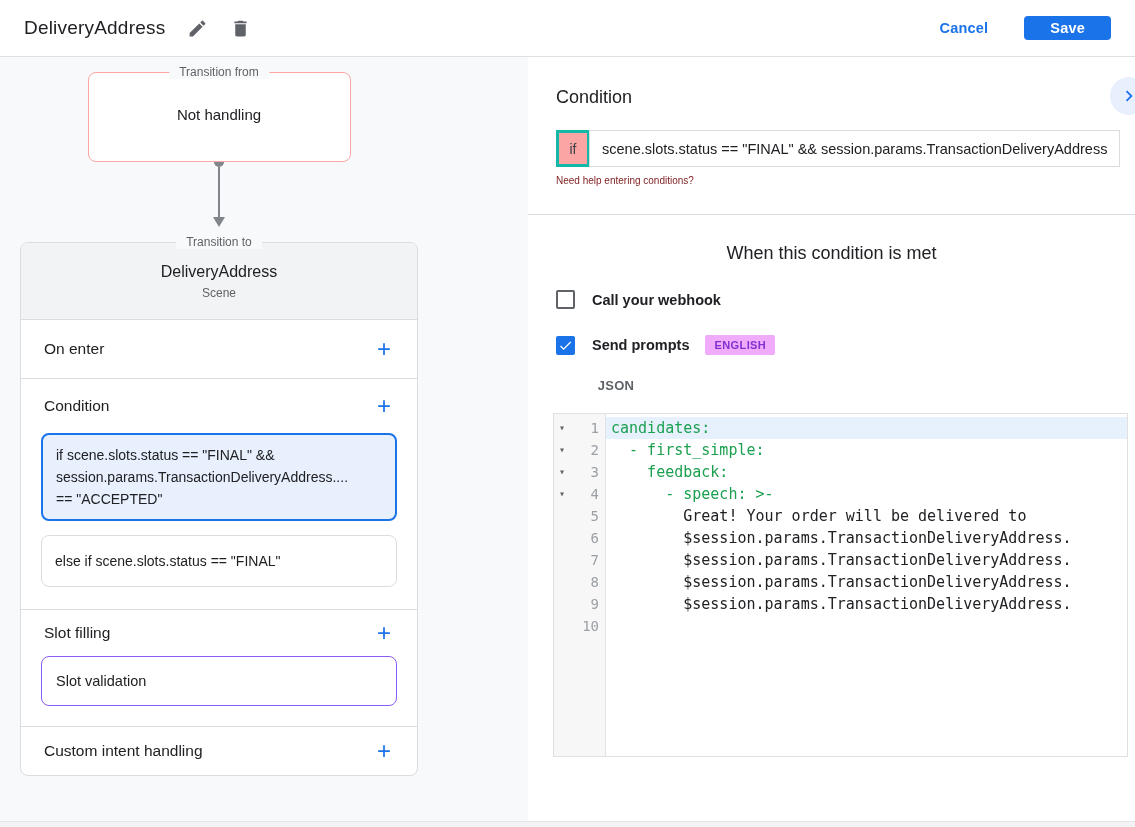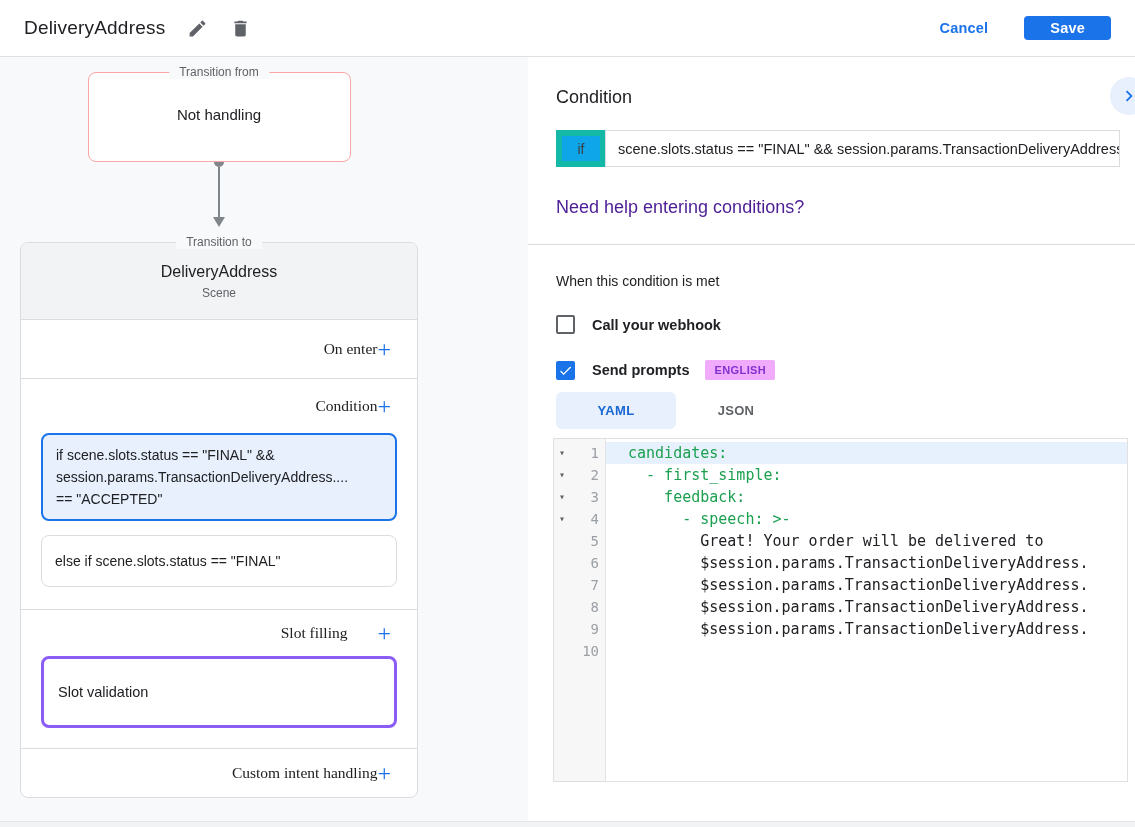--- a/index.html
+++ b/index.html
@@ -38,58 +38,58 @@
     border-right:6px solid transparent; border-top:10px solid #80868b; }
 
   .scene-card { width:398px; margin:14px 0 0 20px; background:#fff;
     border:1px solid #dadce0; border-radius:8px; position:relative; }
   .scene-head { background:#f1f3f4; border-bottom:1px solid #dadce0;
     border-radius:8px 8px 0 0; height:77px; display:flex; flex-direction:column;
     align-items:center; justify-content:center; }
   .scene-name { font-size:16px; color:#202124; }
   .scene-type { font-size:12px; color:#5f6368; margin-top:5px; }
 
-  .card-row { display:flex; align-items:center; justify-content:flex-end;
-    padding:0 26px 0 23px; cursor:pointer;font-family:Liberation Serif, serif; }
+  .card-row { display:flex; align-items:center; justify-content:space-between;
+    padding:0 26px 0 23px; cursor:pointer; }
   .row-label { font-size:15.5px; color:#202124; }
   .plus-icon { color:#1a73e8; font-size:24px; font-weight:300; line-height:20px; }
   .row-onenter { height:58px; }
   .sect { border-top:1px solid #dadce0; }
   .row-head54 { height:54px; }
   .row-head46 { height:46px;gap:30px; }
 
   .cond-card { margin:0 20px 14px; border:1px solid #dadce0; border-radius:8px;
     background:#fff; padding:9px 13px; font-size:14px; line-height:22px; color:#202124; cursor:pointer; }
   .cond-card.selected { background:#e8f0fe; border:2px solid #1a73e8; }
   .cond-card.elsecard { padding:14px 13px; margin-bottom:22px; }
 
-  .slot-card { margin:0 20px 12px; border:3px solid #8b5cf6; border-radius:8px;
-    background:#fff; padding:25px 14px; font-size:14.5px; color:#202124; cursor:pointer; }
+  .slot-card { margin:0 20px 12px; border:1px solid #8b5cf6; border-radius:8px;
+    background:#fff; padding:16px 14px; font-size:14.5px; color:#202124; cursor:pointer; }
   .slot-sect-pad { padding-bottom:8px; }
   .row-custom { height:49px; }
 
   
   .sec-head-row { margin:30px 28px 0; position:relative; }
   .sec-title { font-size:18px; font-weight:400; color:#202124; }
   .collapse-btn { position:absolute; right:-41px; top:-10px; width:38px; height:38px;
     border-radius:50%; background:#e8f0fe; border:none; cursor:pointer;
     display:flex; align-items:center; justify-content:center; }
   .collapse-btn svg { width:22px; height:22px; }
 
   .if-row { display:flex; margin:22px 15px 0 28px; height:37px; }
-  .if-label { width:50px; background:#0ea5e9; border:6px solid #14b8a6;
+  .if-label { width:34px; background:#fca5a5; border:3px solid #14b8a6;
     display:flex; align-items:center; justify-content:center; font-size:14px; color:#3c4043; flex:none; }
   .if-input { flex:1; border:1px solid #dadce0; margin-left:-1px; background:#fff;
     display:flex; align-items:center; padding:0 12px; font-size:14.5px; color:#202124;
     white-space:nowrap; overflow:hidden; }
-  .help-link { display:inline-block; margin:30px 28px 0; font-size:18px;
-    color:#4c1d95; text-decoration:none; cursor:pointer; }
+  .help-link { display:inline-block; margin:8px 28px 0; font-size:10px;
+    color:#7f1d1d; text-decoration:none; cursor:pointer; }
   .hdivider { border:none; border-top:1px solid #dadce0; margin-top:26px; }
 
-  .when-title { margin:28px 28px 16px; font-size:14px; font-weight:400; }
+  .when-title { margin:28px 28px 16px; font-size:18px; font-weight:400;text-align:center; }
   .check-row { display:flex; align-items:center; margin:26px 28px 0; }
   .checkbox { width:19px; height:19px; border:2px solid #5f6368; border-radius:2px;
     background:#fff; flex:none; cursor:pointer; }
   .checkbox.checked { background:#1a73e8; border-color:#1a73e8;
     display:flex; align-items:center; justify-content:center; }
   .checkbox.checked svg { width:15px; height:15px; }
   .check-label { font-size:14.5px; font-weight:700; color:#202124; margin-left:17px; }
   .lang-badge { margin-left:16px; background:#f0abfc; color:#8430ce; font-size:11px;
     font-weight:700; letter-spacing:.4px; padding:4px 9px; border-radius:2px; }
 
@@ -105,21 +105,21 @@
   .editor { margin:9px 0 0 25px; width:575px; height:344px; border:1px solid #e0e0e0;
     position:relative; background:#fff; overflow:hidden;
     font-family:"DejaVu Sans Mono","Liberation Mono",monospace; font-size:15px; }
   .gutter-bg { position:absolute; left:0; top:0; bottom:0; width:52px;
     background:#f7f7f7; border-right:1px solid #e3e3e3; }
   .cm-lines { position:relative; padding-top:3px; }
   .cm-row { display:flex; height:22px; line-height:22px; }
   .cm-gcell { width:52px; flex:none; display:flex; }
   .cm-fold { width:16px; font-size:10px; color:#5f6368; text-align:center; cursor:pointer; }
   .cm-num { flex:1; text-align:right; padding-right:7px; color:#9aa0a6; font-size:14px; }
-  .cm-text { flex:1; white-space:pre; overflow:hidden; padding-left:22px; color:#202124; }
+  .cm-text { flex:1; white-space:pre; overflow:hidden; padding-left:5px; color:#202124; }
   .cm-text.green { color:#1ba050; }
   .cm-text.activeline { background:#e7f1fd; }
 
   .bottom-scroll-strip { position:fixed; left:0; bottom:0; width:1135px; height:6px;
     background:#f1f3f4; border-top:1px solid #e3e5e8; z-index:40; }
 </style>
 </head>
 <body>
 
 <header class="topbar">
@@ -226,21 +226,20 @@
         <svg viewBox="0 0 24 24">
             <path fill="#fff" d="M9 16.2L4.8 12l-1.4 1.4L9 19 21 7l-1.4-1.4z"></path>
           </svg>
       </span>
       <span class="check-label">Send prompts</span>
       <span class="lang-badge">ENGLISH</span>
     </div>
 
 
     <div class="tabs">
-      <div class="tab active">YAML</div>
       <div class="tab">JSON</div>
     </div>
 
     <div class="editor">
       <div class="gutter-bg"></div>
       <div class="cm-lines">
         <div class="cm-row">
           <span class="cm-gcell">
               <span class="cm-fold">▾</span>
               <span class="cm-num">1</span>

